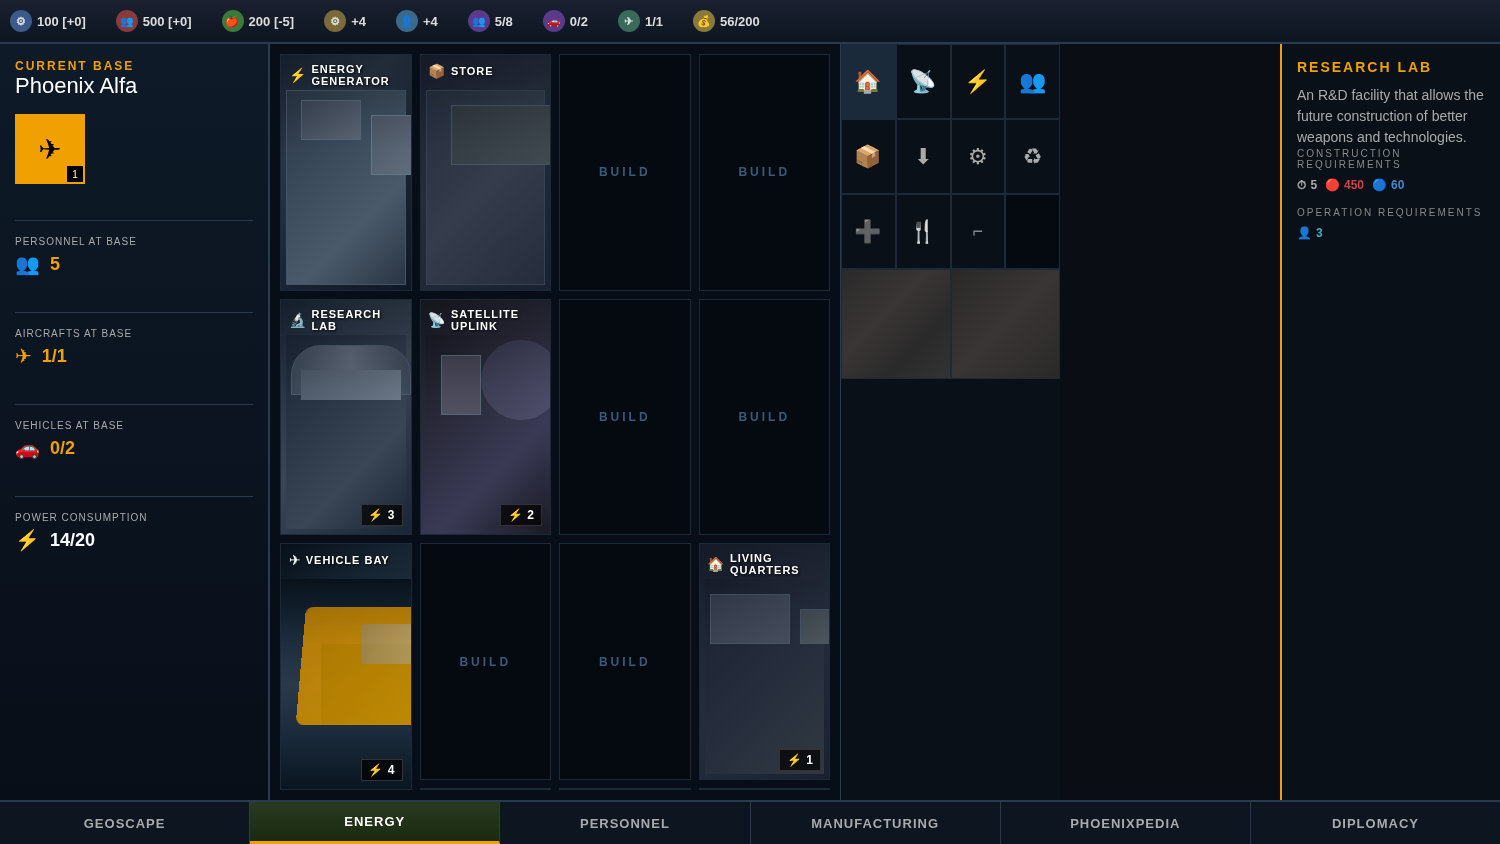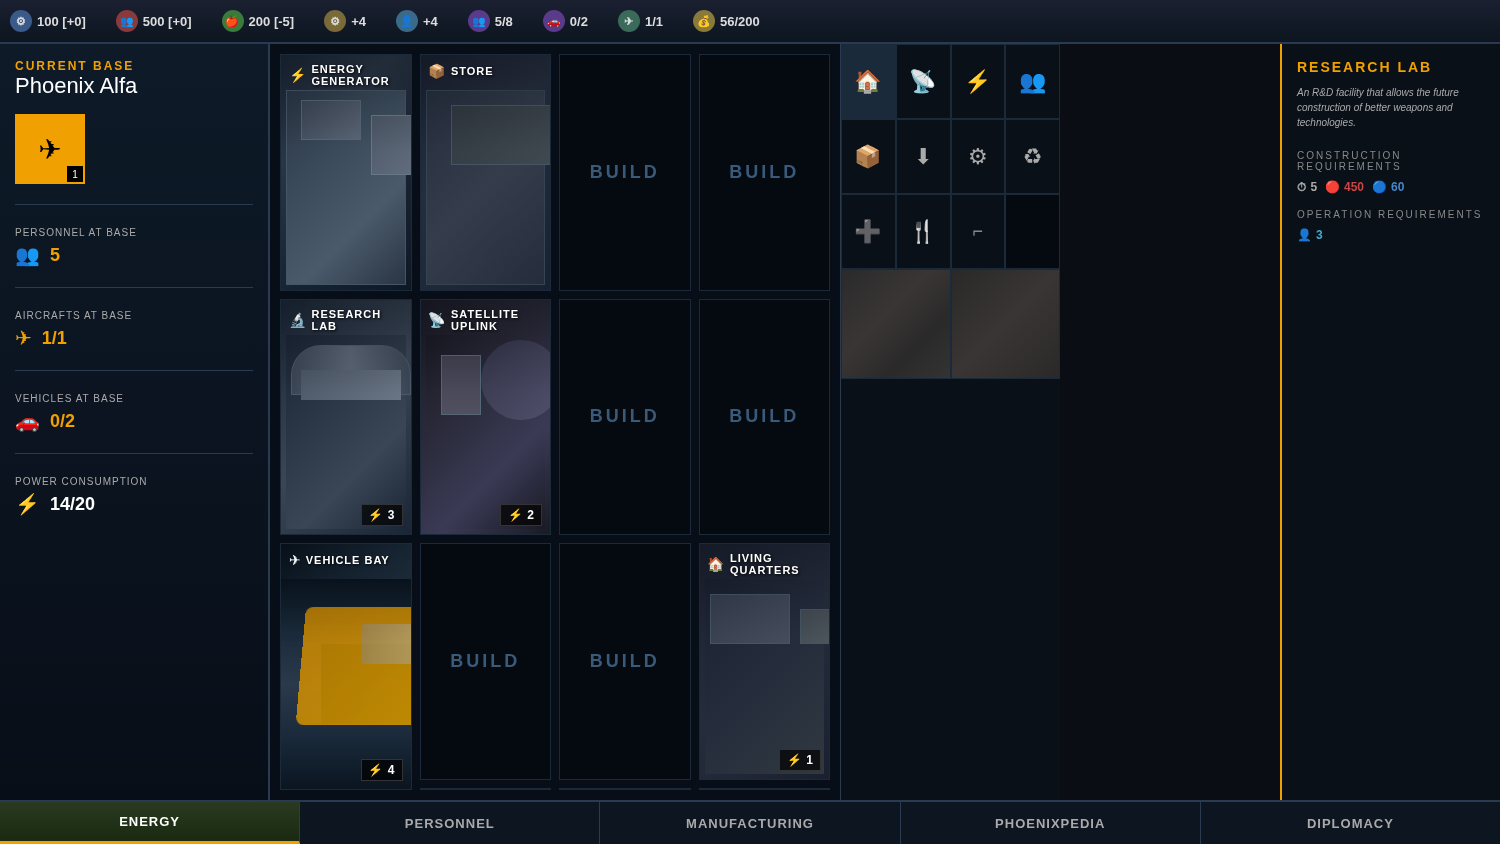--- a/index.html
+++ b/index.html
@@ -122,22 +122,22 @@
     .base-icon-box .badge {
       position: absolute;
       bottom: 2px; right: 2px;
       background: #000;
       color: #fff;
       font-size: 10px;
       width: 16px; height: 16px;
       display: flex; align-items: center; justify-content: center;
     }
     .stat-section {
-      margin-top: 20px;
-      padding-top: 22px;
+      margin-top: 36px;
+      padding-top: 15px;
       border-top: 1px solid #2a3a50;
     }
     .stat-label {
       font-size: 10px;
       letter-spacing: 1px;
       color: #aaa;
       text-transform: uppercase;
       margin-bottom: 5px;
     }
     .stat-row {
@@ -218,21 +218,21 @@
 
     .build-cell {
       background: #050a10;
       border: 1px solid #1a2a3a;
       display: flex;
       align-items: center;
       justify-content: center;
       cursor: pointer;
     }
     .build-text {
-      font-size: 18px;
+      font-size: 12px;
       font-weight: bold;
       letter-spacing: 3px;
       color: #3a5a7a;
     }
 
     
     .bg-energy-gen {
       background: linear-gradient(135deg, #1a2535 0%, #2a3545 30%, #1a2535 60%, #0e1825 100%);
     }
     .bg-store {
@@ -310,25 +310,23 @@
     }
     .details-title {
       font-size: 14px;
       font-weight: bold;
       letter-spacing: 2px;
       color: #f0a000;
       text-transform: uppercase;
       margin-bottom: 10px;
     }
     .details-desc {
-      font-size: 10px;
+      font-size: 14px;
       color: #aaa;
       line-height: 1.5;
-      margin-bottom: 20px;
-      font-style: italic;
     }
     .req-section-title {
       font-size: 10px;
       letter-spacing: 2px;
       color: #888;
       text-transform: uppercase;
       margin-bottom: 8px;
     }
     .req-row {
       display: flex;
@@ -663,18 +661,19 @@
       <div class="req-item req-personnel">
         <span>👤</span>
         <span>3</span>
       </div>
     </div>
   </div>
 
 </div>
 
 <div id="bottom-nav">
+  <div class="nav-tab">GEOSCAPE</div>
   <div class="nav-tab active">ENERGY</div>
   <div class="nav-tab">PERSONNEL</div>
   <div class="nav-tab">MANUFACTURING</div>
   <div class="nav-tab">PHOENIXPEDIA</div>
   <div class="nav-tab">DIPLOMACY</div>
 </div>
 
 </body></html>

